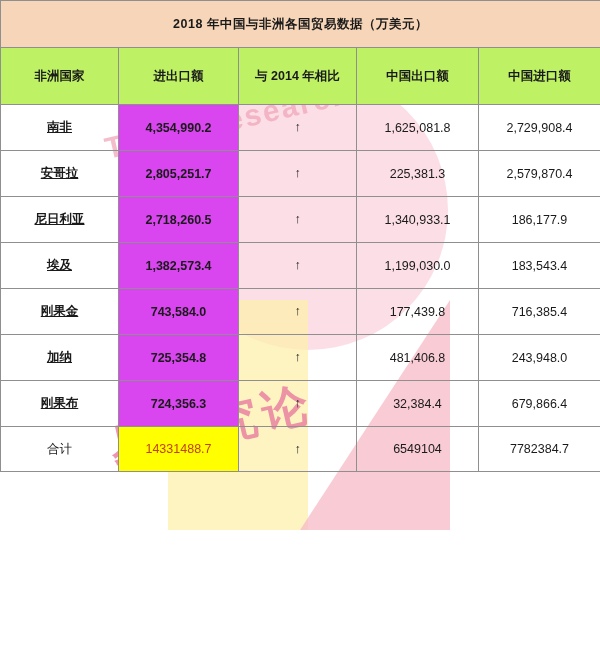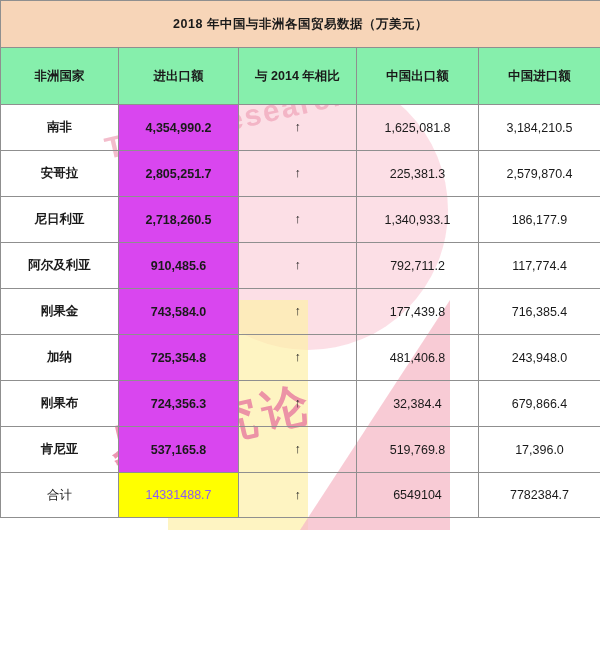--- a/index.html
+++ b/index.html
@@ -104,49 +104,49 @@
     background: #f7d5b8;
     font-size: 15px;
     font-weight: bold;
     color: #222;
     letter-spacing: 0.5px;
   }
   .head-row td {
     height: 56px;
     font-weight: bold;
     font-size: 13px;
-    background: #86efac;
+    background: #bef264;
   }
   .body-row td {
     height: 45px;
     background: transparent;
   }
   .col-country { width: 118px; }
   .col-total   { width: 120px; }
   .col-compare { width: 118px; }
   .col-export  { width: 122px; }
   .col-import  { width: 122px; }
 
-  td.country { font-weight: bold; }
+  td.country { font-weight: bold; text-decoration: underline; }
   td.total {
     background: #d946ef;
     font-weight: bold;
   }
   td.compare { font-size: 13px; }
   td.export, td.import { }
 
   .sum-row td {
     height: 44px;
     color: #ff0000;
     font-weight: normal;
     font-size: 13px;
   }
   .sum-row td.total {
     background: #ffff00;
-    color: #8b5cf6;
+    color: #c2410c;
   }
   .arrow { font-size: 13px; line-height: 1; }
 </style>
 </head>
 <body>
 
 <div class="sheet">
 
   <div class="watermark">
     <div class="wm-circle"></div>
@@ -174,42 +174,42 @@
         <td>与 2014 年相比</td>
         <td>中国出口额</td>
         <td>中国进口额</td>
       </tr>
 
       <tr class="body-row">
         <td class="country">南非</td>
         <td class="total">4,354,990.2</td>
         <td class="compare arrow">↑</td>
         <td class="export">1,625,081.8</td>
-        <td class="import">3,184,210.5</td>
+        <td class="import">2,729,908.4</td>
       </tr>
       <tr class="body-row">
         <td class="country">安哥拉</td>
         <td class="total">2,805,251.7</td>
         <td class="compare arrow">↑</td>
         <td class="export">225,381.3</td>
         <td class="import">2,579,870.4</td>
       </tr>
       <tr class="body-row">
         <td class="country">尼日利亚</td>
         <td class="total">2,718,260.5</td>
         <td class="compare arrow">↑</td>
         <td class="export">1,340,933.1</td>
         <td class="import">186,177.9</td>
       </tr>
       <tr class="body-row">
-        <td class="country">阿尔及利亚</td>
-        <td class="total">910,485.6</td>
-        <td class="compare arrow">↑</td>
-        <td class="export">792,711.2</td>
-        <td class="import">117,774.4</td>
+        <td class="country">埃及</td>
+        <td class="total">1,382,573.4</td>
+        <td class="compare arrow">↑</td>
+        <td class="export">1,199,030.0</td>
+        <td class="import">183,543.4</td>
       </tr>
       <tr class="body-row">
         <td class="country">刚果金</td>
         <td class="total">743,584.0</td>
         <td class="compare arrow">↑</td>
         <td class="export">177,439.8</td>
         <td class="import">716,385.4</td>
       </tr>
       <tr class="body-row">
         <td class="country">加纳</td>
@@ -217,27 +217,20 @@
         <td class="compare arrow">↑</td>
         <td class="export">481,406.8</td>
         <td class="import">243,948.0</td>
       </tr>
       <tr class="body-row">
         <td class="country">刚果布</td>
         <td class="total">724,356.3</td>
         <td class="compare arrow">↑</td>
         <td class="export">32,384.4</td>
         <td class="import">679,866.4</td>
-      </tr>
-      <tr class="body-row">
-        <td class="country">肯尼亚</td>
-        <td class="total">537,165.8</td>
-        <td class="compare arrow">↑</td>
-        <td class="export">519,769.8</td>
-        <td class="import">17,396.0</td>
       </tr>
 
       <tr class="sum-row">
         <td>合计</td>
         <td class="total">14331488.7</td>
         <td class="arrow">↑</td>
         <td>6549104</td>
         <td>7782384.7</td>
       </tr>
     </tbody>

